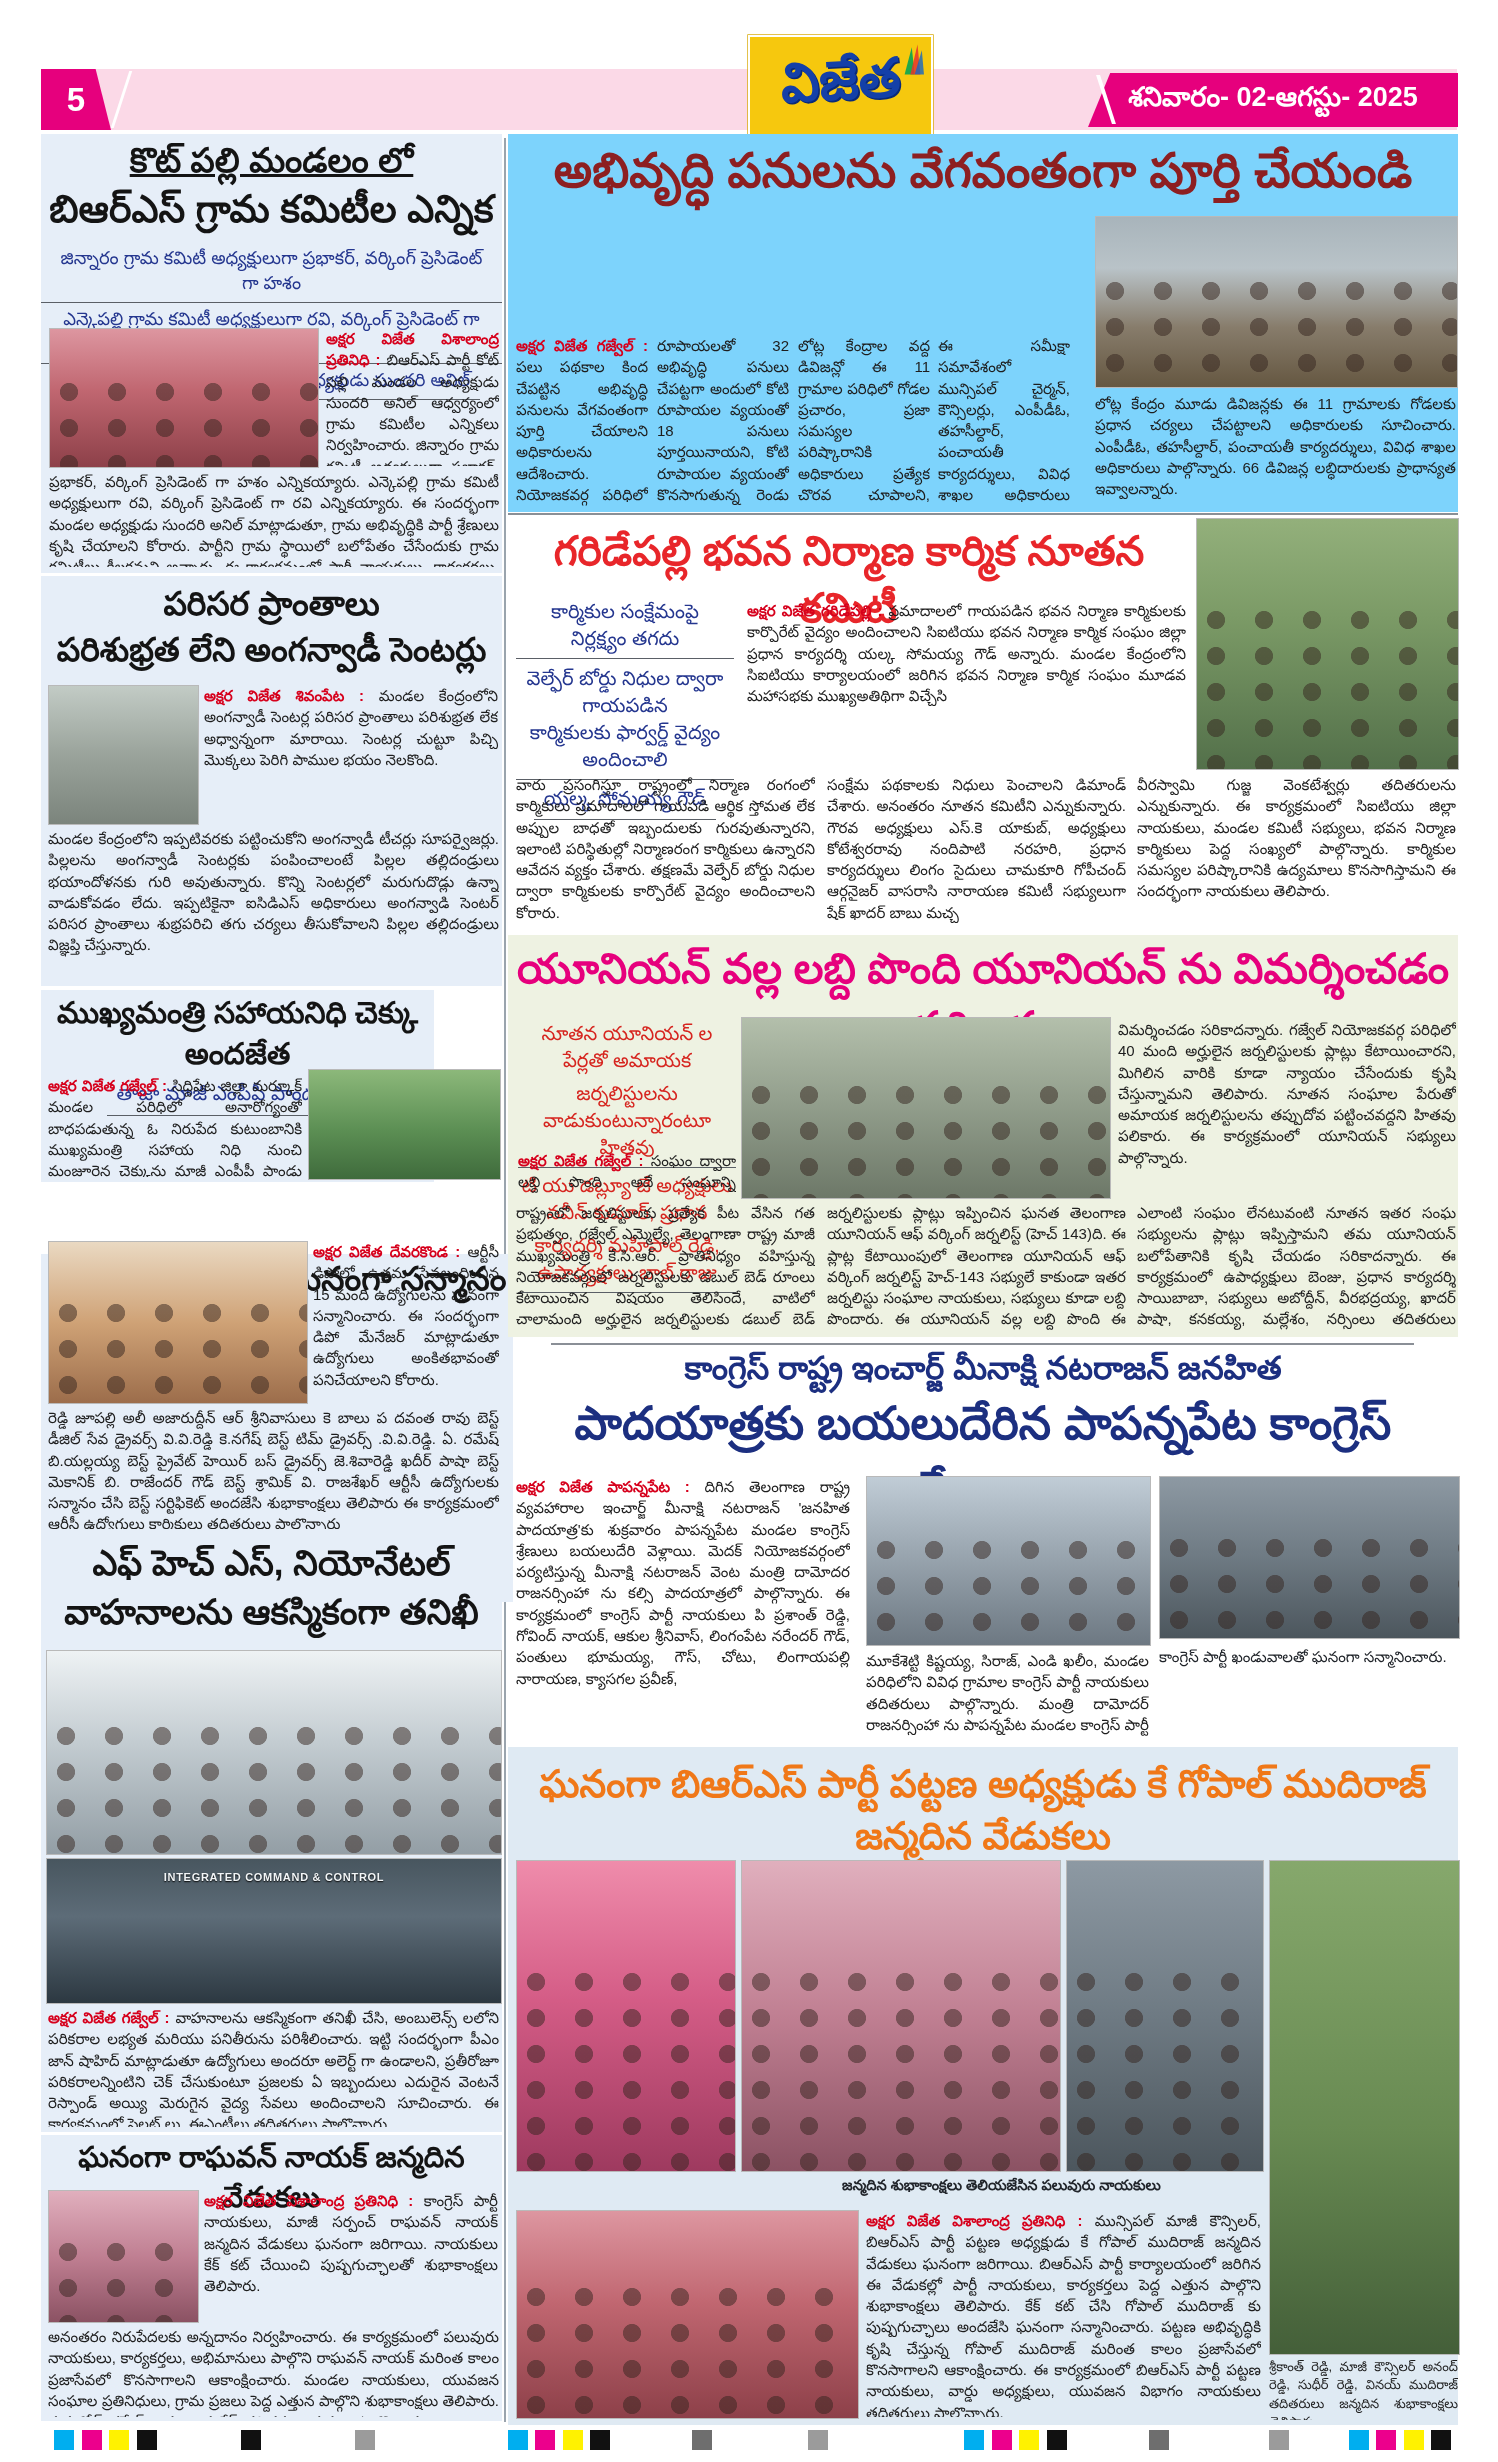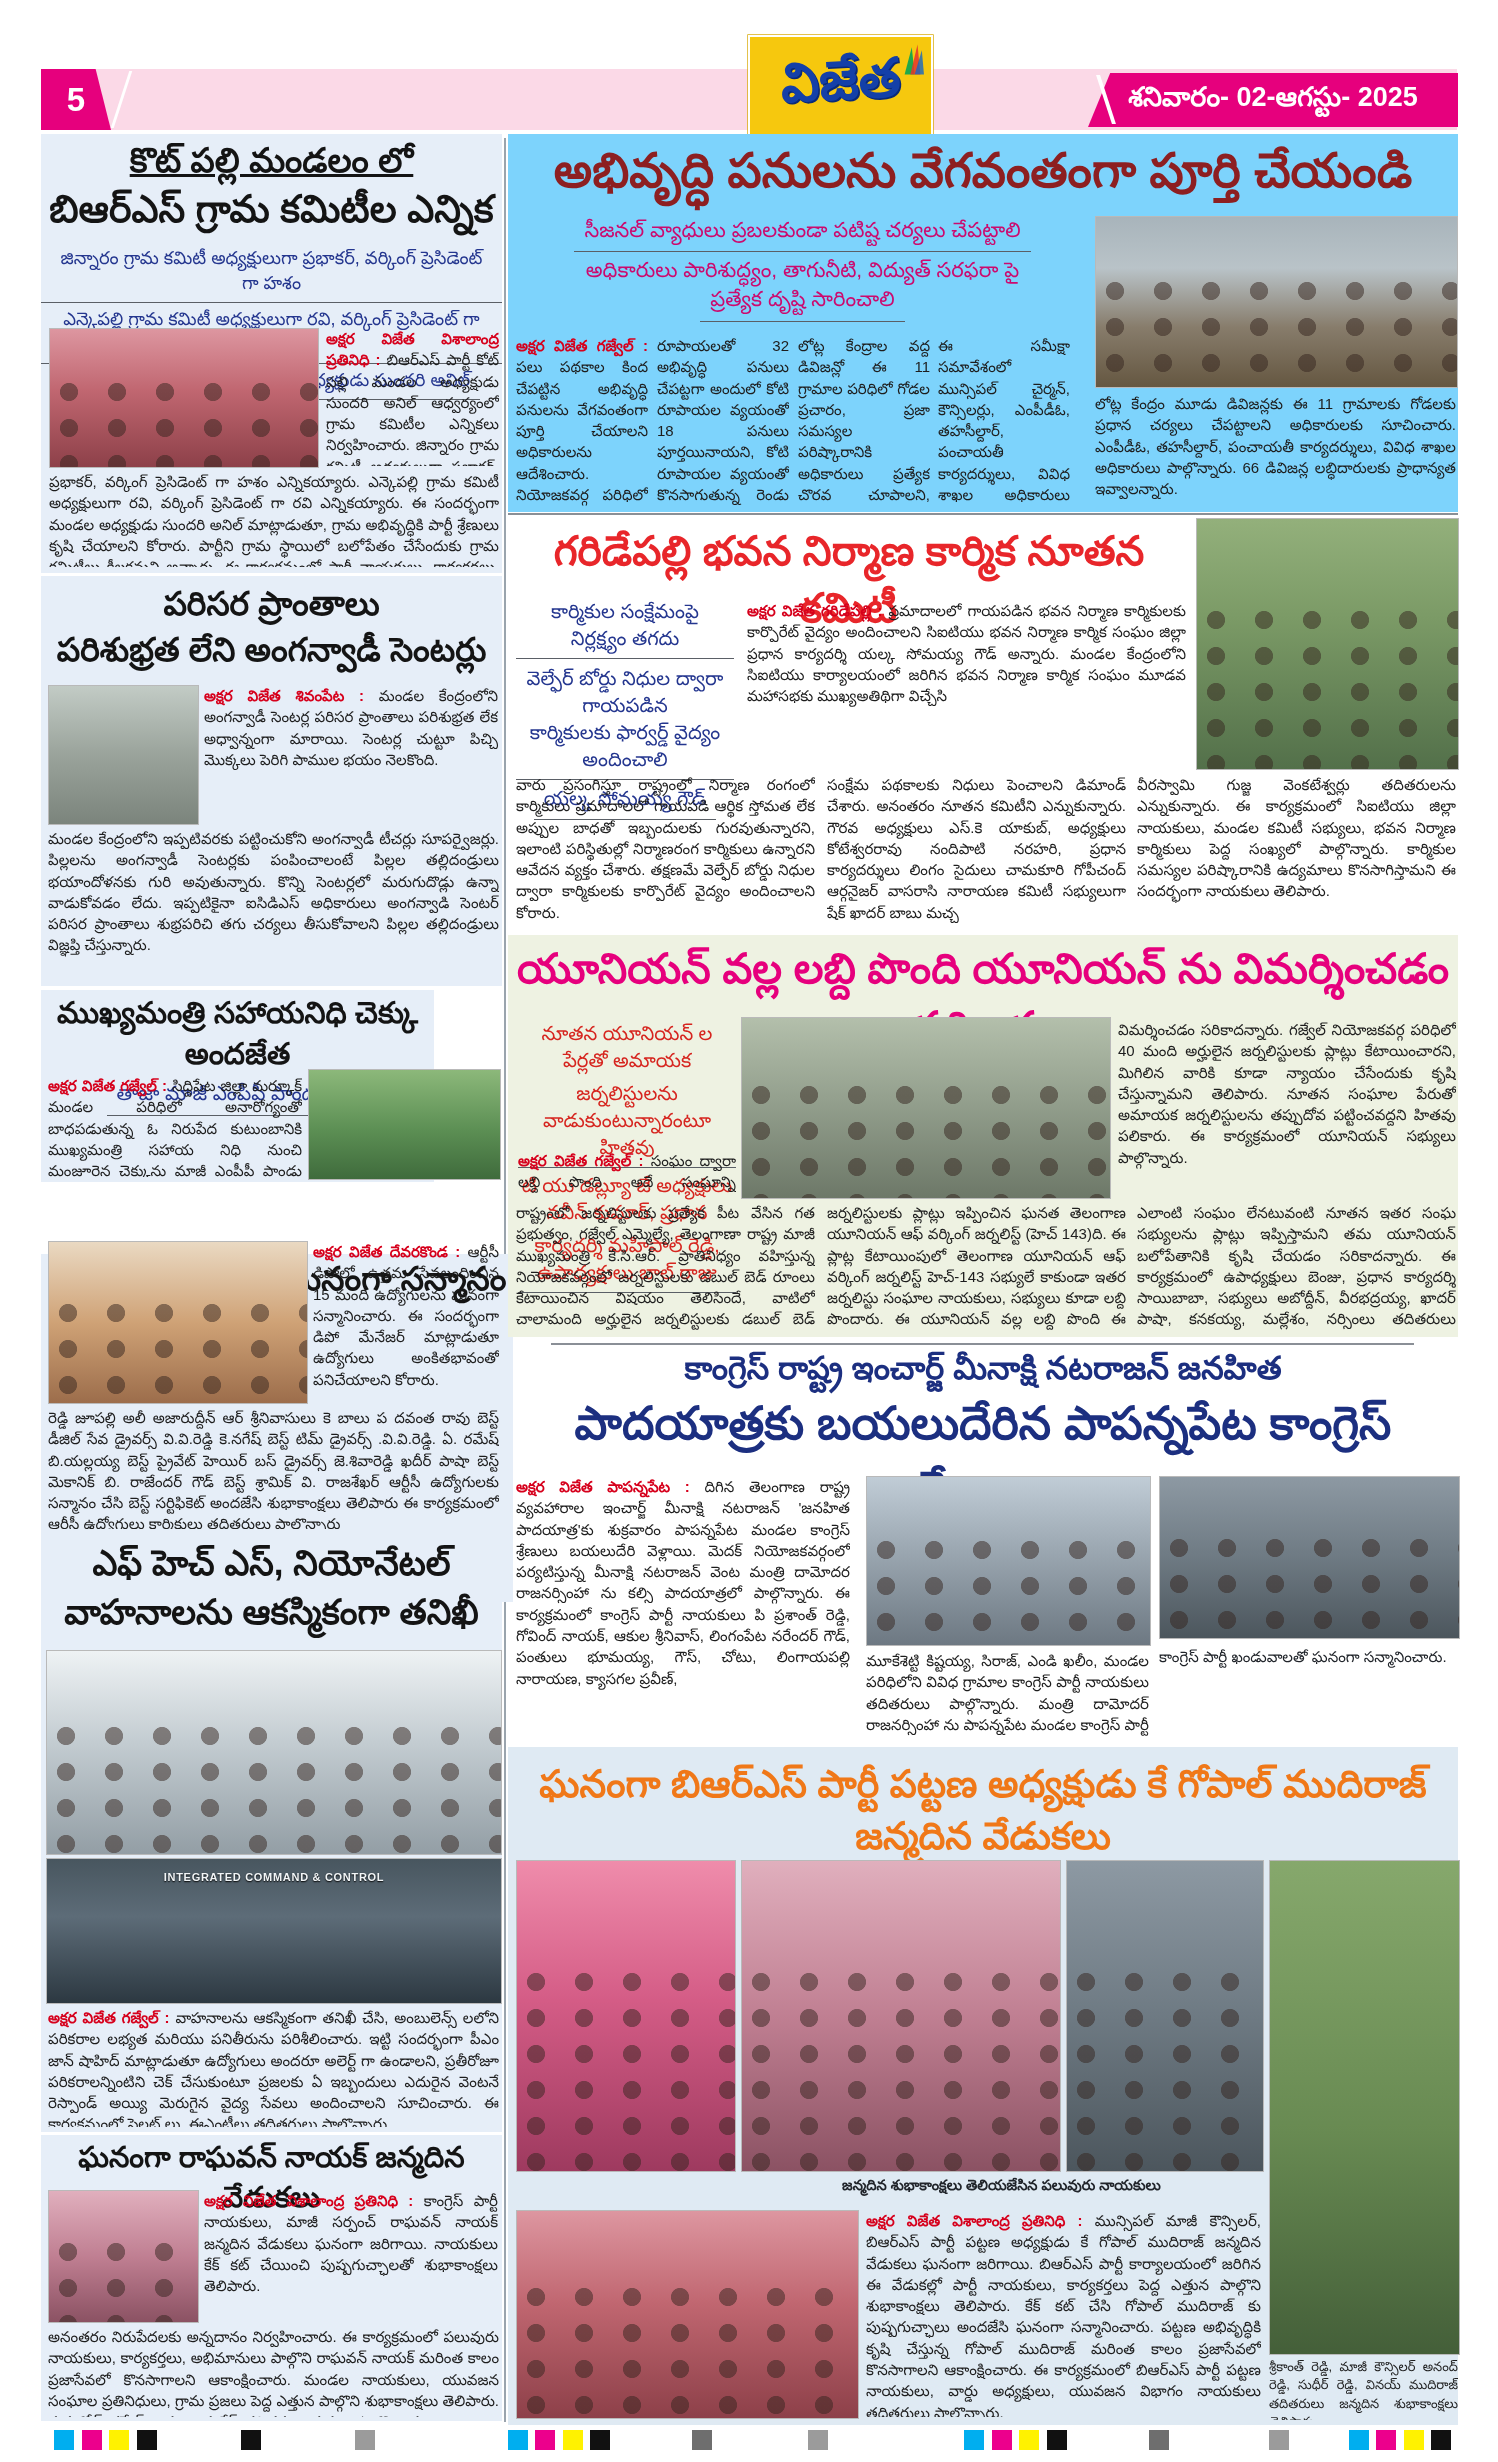--- a/index.html
+++ b/index.html
@@ -152,25 +152,20 @@
   </div>
   <div class="ph ph-event heads" style="left:48px;top:2190px;width:149px;height:131px;"></div>
   <div class="abs body-txt" style="left:204px;top:2190px;width:294px;height:131px;">
     <span class="byline">అక్షర విజేత విశాలాంద్ర ప్రతినిధి :</span>
     <span>కాంగ్రెస్ పార్టీ నాయకులు, మాజీ సర్పంచ్ రాఘవన్ నాయక్ జన్మదిన వేడుకలు ఘనంగా జరిగాయి. నాయకులు కేక్ కట్ చేయించి పుష్పగుచ్ఛాలతో శుభాకాంక్షలు తెలిపారు.</span>
   </div>
   <div class="abs body-txt" style="left:48px;top:2326px;width:451px;height:91px;">అనంతరం నిరుపేదలకు అన్నదానం నిర్వహించారు. ఈ కార్యక్రమంలో పలువురు నాయకులు, కార్యకర్తలు, అభిమానులు పాల్గొని రాఘవన్ నాయక్ మరింత కాలం ప్రజాసేవలో కొనసాగాలని ఆకాంక్షించారు. మండల నాయకులు, యువజన సంఘాల ప్రతినిధులు, గ్రామ ప్రజలు పెద్ద ఎత్తున పాల్గొని శుభాకాంక్షలు తెలిపారు. గుగులోత్, రమేష్, జక్కుల, సురేష్ తదితర నాయకులు పాల్గొన్నారు.</div>
 
   <div class="abs panel-gray" style="left:508px;top:134px;width:950px;height:378px;">
     <div class="hl-maroon" style="font-size:48px;margin-top:8.7px;">అభివృద్ధి పనులను వేగవంతంగా పూర్తి చేయండి</div>
-  </div>
-  <div class="abs" style="left:516px;top:218px;width:573px;">
-    <div class="sub-magenta sub-underline" style="font-size:21px;">సీజనల్ వ్యాధులు ప్రబలకుండా పటిష్ట చర్యలు చేపట్టాలి</div>
-    <div class="sub-magenta" style="font-size:21px;margin-top:5.8px;">అధికారులు పారిశుద్ధ్యం, తాగునీటి, విద్యుత్ సరఫరా పై</div>
-    <div class="sub-magenta sub-underline" style="font-size:21px;">ప్రత్యేక దృష్టి సారించాలి</div>
   </div>
   <div class="ph ph-meet heads" style="left:1095px;top:216px;width:361px;height:170px;"></div>
   <div class="abs body-txt" style="left:516px;top:335px;width:132px;height:173px;">
     <span class="byline">అక్షర విజేత గజ్వేల్ :</span>
     <span>పలు పథకాల కింద చేపట్టిన అభివృద్ధి పనులను వేగవంతంగా పూర్తి చేయాలని అధికారులను ఆదేశించారు. నియోజకవర్గ పరిధిలో 15,16,17 డివిజన్ల పరిధిలో చేపట్టిన పనులను క్షేత్రస్థాయిలో పరిశీలించి నాణ్యతా ప్రమాణాలు పాటించాలని సూచించారు. సీజనల్ వ్యాధులు ప్రబలకుండా పారిశుద్ధ్య చర్యలు ముమ్మరం చేయాలని, స్పెషల్ ఆఫీసర్లు స్థానిక అధికారులతో సమన్వయం చేసుకోవాలని తెలిపారు. 15ఏ పనుల నిధులు సక్రమంగా వినియోగించాలన్నారు.</span>
   </div>
   <div class="abs body-txt" style="left:657px;top:335px;width:132px;height:173px;">రూపాయలతో 32 అభివృద్ధి పనులు చేపట్టగా అందులో కోటి రూపాయల వ్యయంతో 18 పనులు పూర్తయినాయని, కోటి రూపాయల వ్యయంతో కొనసాగుతున్న రెండు అభివృద్ధి పనులు తుది దశకు చేరుకున్నాయని, మిగిలిన పనులకు వెంటనే టెండర్ ప్రక్రియ పూర్తిచేసి పనులు ప్రారంభించాలని అధికారులను ఆదేశించారు. తాగునీటి సరఫరా, విద్యుత్ సరఫరాపై ప్రత్యేక దృష్టి సారించాలని, ప్రజల ఇబ్బందులను వెంటనే పరిష్కరించాలని అన్నారు.</div>
   <div class="abs body-txt" style="left:798px;top:335px;width:132px;height:173px;">లోట్ల కేంద్రాల వద్ద డివిజన్లో ఈ 11 గ్రామాల పరిధిలో గోడల ప్రచారం, ప్రజా సమస్యల పరిష్కారానికి అధికారులు ప్రత్యేక చొరవ చూపాలని, అంగన్వాడీ కేంద్రాలు, పాఠశాలల్లో మౌలిక వసతులు కల్పించాలని అన్నారు. 404 ఇంటింటి సర్వే పూర్తిచేసి 108 పథక లబ్ధిదారులకు సహాయం అందించాలని, 296 మంది లబ్ధిదారులకు పింఛన్లు పంపిణీ చేయాలని సూచించారు. గ్రామాల్లో వైద్య శిబిరాలు నిర్వహించాలన్నారు.</div>
   <div class="abs body-txt" style="left:938px;top:335px;width:132px;height:173px;">ఈ సమీక్షా సమావేశంలో మున్సిపల్ చైర్మన్, కౌన్సిలర్లు, ఎంపీడీఓ, తహసీల్దార్, పంచాయతీ కార్యదర్శులు, వివిధ శాఖల అధికారులు పాల్గొన్నారు. అభివృద్ధి పనులపై ఎప్పటికప్పుడు నివేదికలు అందించాలని, క్షేత్రస్థాయి పర్యటనలు చేపట్టాలని ఆదేశించారు. ప్రజల సమస్యలను సత్వరమే పరిష్కరించాలని, పారిశుద్ధ్య పనులు ముమ్మరంగా చేపట్టాలని సూచించారు.</div>
   <div class="abs body-txt" style="left:1095px;top:393px;width:361px;height:115px;">లోట్ల కేంద్రం మూడు డివిజన్లకు ఈ 11 గ్రామాలకు గోడలకు ప్రధాన చర్యలు చేపట్టాలని అధికారులకు సూచించారు. ఎంపీడీఓ, తహసీల్దార్, పంచాయతీ కార్యదర్శులు, వివిధ శాఖల అధికారులు పాల్గొన్నారు. 66 డివిజన్ల లబ్ధిదారులకు ప్రాధాన్యత ఇవ్వాలన్నారు.</div>

